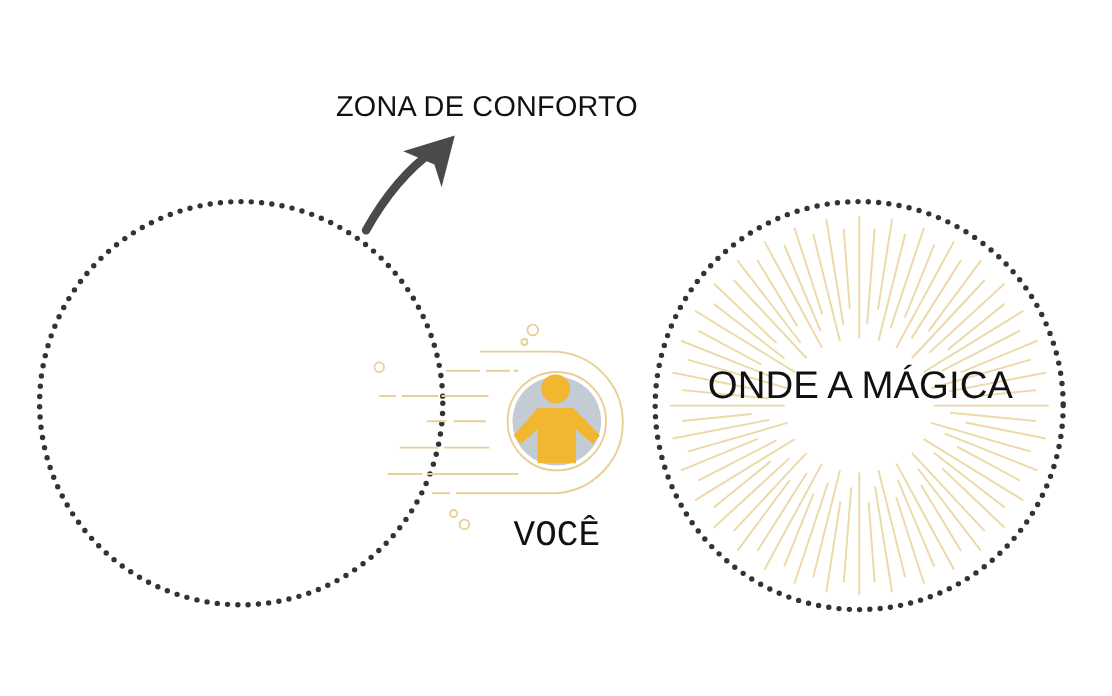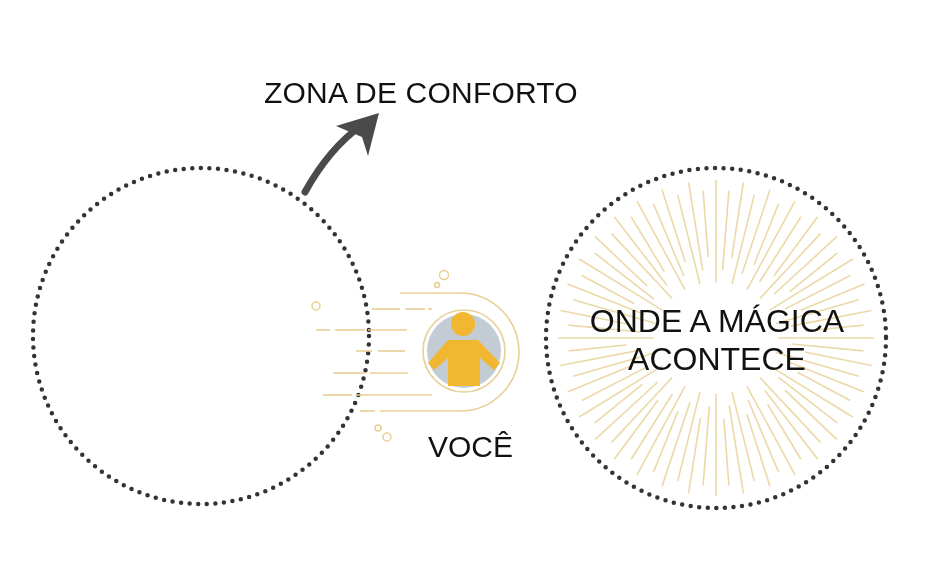--- a/index.html
+++ b/index.html
@@ -1,20 +1,20 @@
 <!DOCTYPE html>
 <html><head>
 <meta charset="utf-8">
 <style>
   html, body { margin:0; padding:0; background:#ffffff; }
   body { width:927px; height:580px; overflow:hidden; position:relative; font-family:"Liberation Sans", sans-serif; }
   svg { position:absolute; left:0; top:0; }
   .label { position:absolute; color:#111111; font-family:"Liberation Sans", sans-serif; white-space:nowrap; }
-  #lbl-zona { left:264px; top:76px; font-size:30px; letter-spacing:0.2px; }
-  #lbl-voce { left:428px; top:430px; font-size:30px; }
+  #lbl-zona { left:280px; top:76px; font-size:24px; letter-spacing:0.2px; }
+  #lbl-voce { left:428px; top:430px; font-size:30px;font-family:Liberation Mono, monospace; }
   #lbl-magica { left:576px; top:302px; width:282px; text-align:center; font-size:32px; line-height:38px; white-space:normal; }
 </style>
 </head>
 <body>
 
 <svg width="927" height="580" viewBox="0 0 927 580">
 
   <circle cx="201" cy="336" r="168" fill="none" stroke="#333333" stroke-width="4.5" stroke-linecap="round" stroke-dasharray="0 8.6"></circle>
 
   <g id="rays" stroke="#ecd9a8" stroke-width="1.6">
@@ -131,14 +131,13 @@
     <circle cx="464" cy="351" r="37" fill="#c3cbd5"></circle>
     <circle cx="463" cy="324" r="12" fill="#f2b731"></circle>
     <path d="M448 340 L478 340 L500 363 L494 370 L480 358 L480 386 L448 386 L448 358 L434 370 L428 363 Z" fill="#f2b731"></path>
   </g>
 </svg>
 
 <div class="label" id="lbl-zona">ZONA DE CONFORTO</div>
 <div class="label" id="lbl-voce">VOCÊ</div>
 <div class="label" id="lbl-magica">
   <div>ONDE A MÁGICA</div>
-  <div>ACONTECE</div>
 </div>
 
 </body></html>

